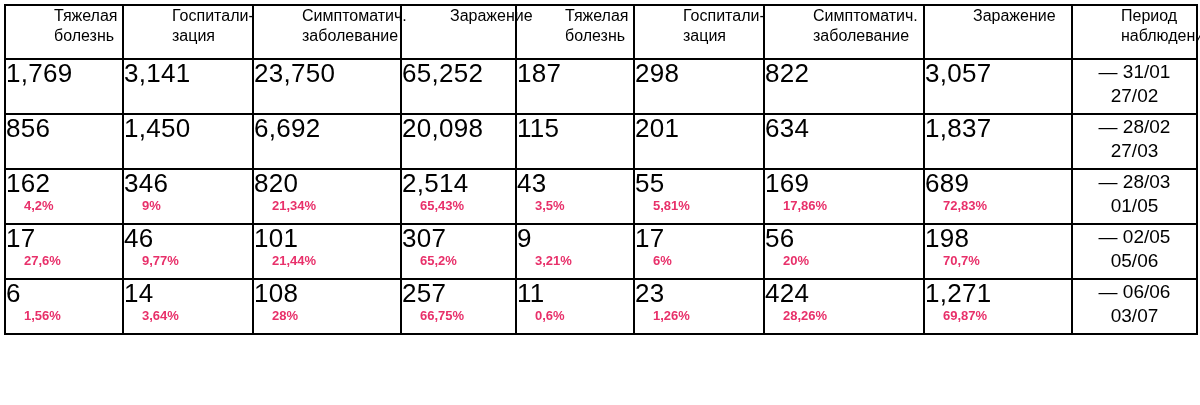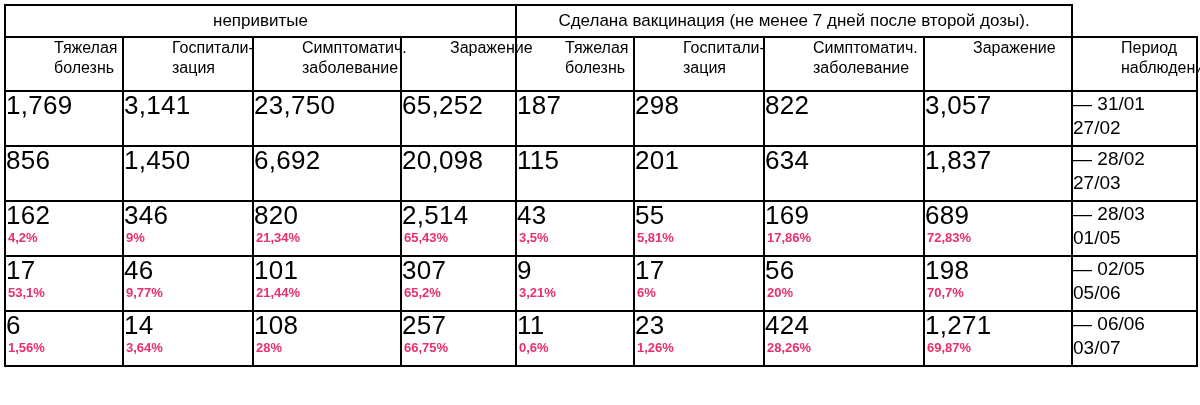--- a/index.html
+++ b/index.html
@@ -67,30 +67,30 @@
     line-height: 26px;
     letter-spacing: 0.3px;
   }
   .num-pct {
     display: block;
     text-align: left;
     color: #e8306a;
     font-size: 13px;
     line-height: 17px;
     font-weight: bold;
-    padding-left: 2px;
+    padding-left: 18px;
     padding-top: 1px;
   }
   .period-cell {
     height: 53px;
     padding: 4px 10px 2px 8px;
   }
   .period-line {
     display: block;
-    text-align: left;
+    text-align: center;
     font-size: 19px;
     line-height: 24px;
   }
   .nowrap { white-space: nowrap; padding-left: 48px; }
 </style>
 </head>
 <body>
 
 <div class="table-wrap">
   <table class="data-table">
@@ -100,25 +100,20 @@
       <col style="width:148px">
       <col style="width:115px">
       <col style="width:118px">
       <col style="width:130px">
       <col style="width:160px">
       <col style="width:148px">
       <col style="width:125px">
     </colgroup>
     <thead>
       <tr>
-        <th class="group-cell" colspan="4">непривитые</th>
-        <th class="group-cell" colspan="4">Сделана вакцинация (не менее 7 дней после второй дозы).</th>
-        <th class="group-cell group-blank"></th>
-      </tr>
-      <tr>
         <th class="col-head">
           <div class="nowrap">Тяжелая</div>
           <div class="nowrap">болезнь</div>
         </th>
         <th class="col-head">
           <div class="nowrap">Госпитали-</div>
           <div class="nowrap">зация</div>
         </th>
         <th class="col-head">
           <div class="nowrap">Симптоматич.</div>
@@ -265,21 +260,21 @@
         </td>
         <td class="period-cell">
           <span class="period-line">— 28/03</span>
           <span class="period-line">01/05</span>
         </td>
       </tr>
 
       <tr>
         <td class="num-cell">
           <span class="num-main">17</span>
-          <span class="num-pct">53,1%</span>
+          <span class="num-pct">27,6%</span>
         </td>
         <td class="num-cell">
           <span class="num-main">46</span>
           <span class="num-pct">9,77%</span>
         </td>
         <td class="num-cell">
           <span class="num-main">101</span>
           <span class="num-pct">21,44%</span>
         </td>
         <td class="num-cell">

